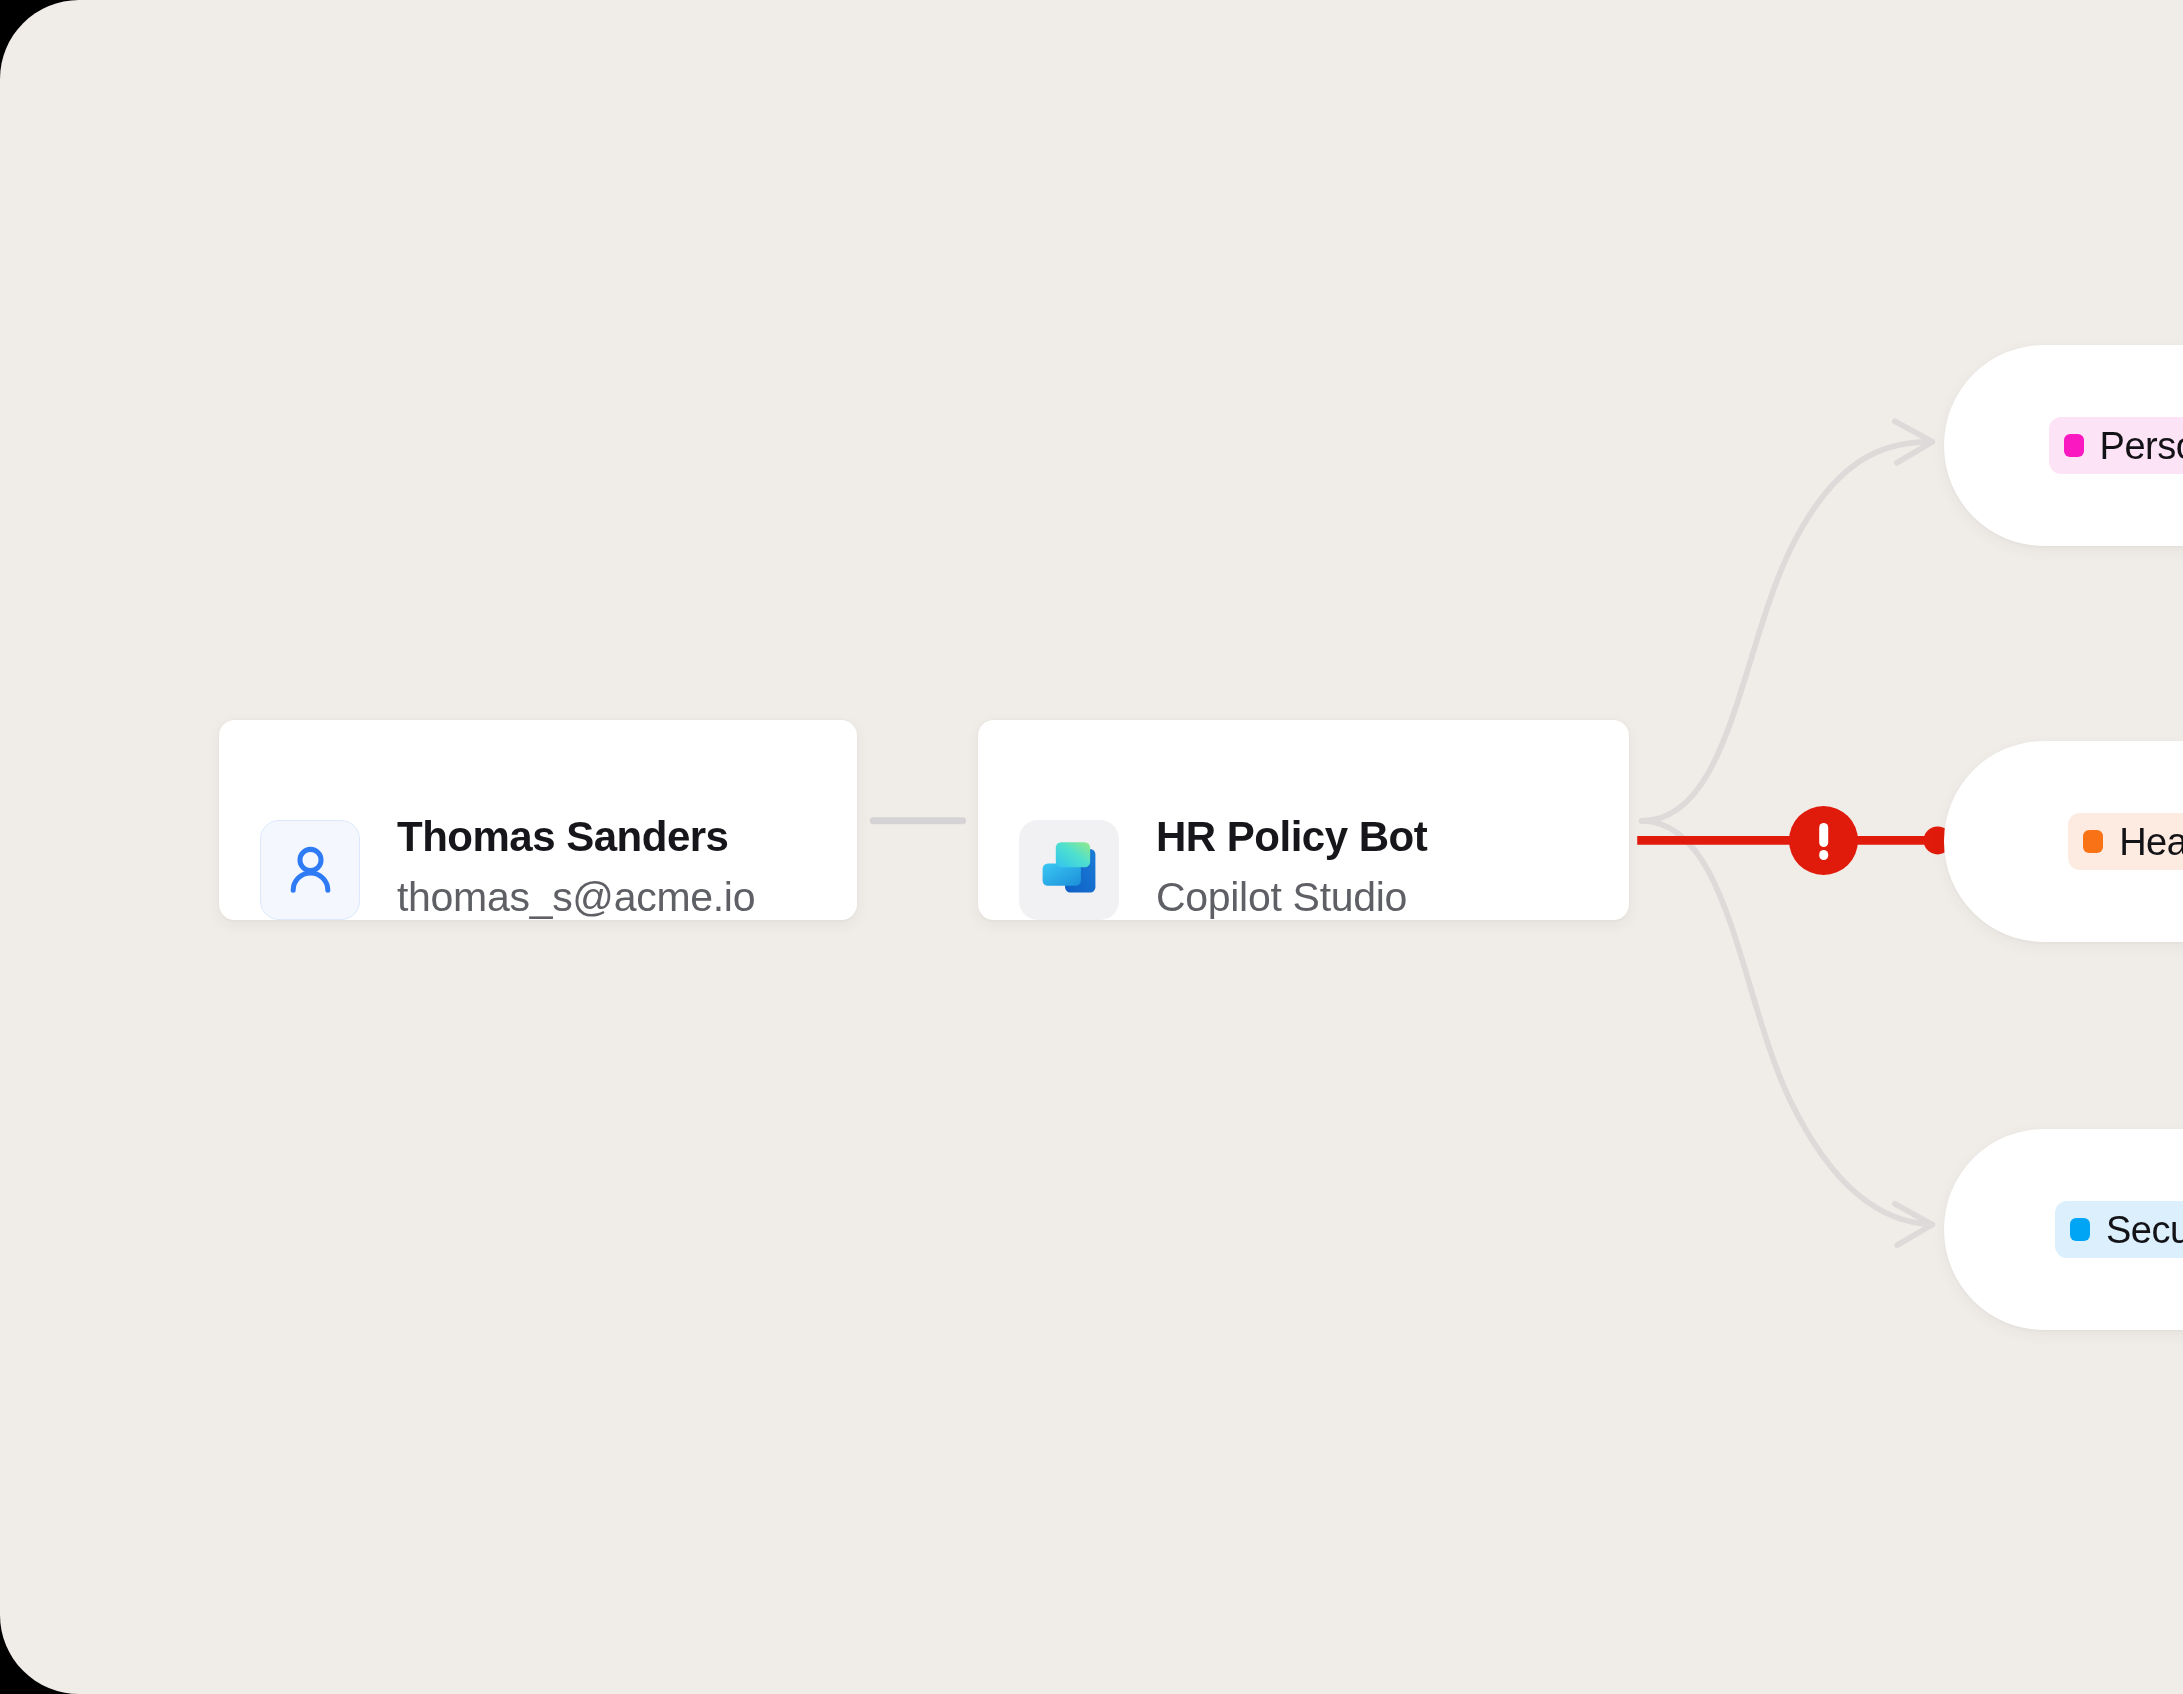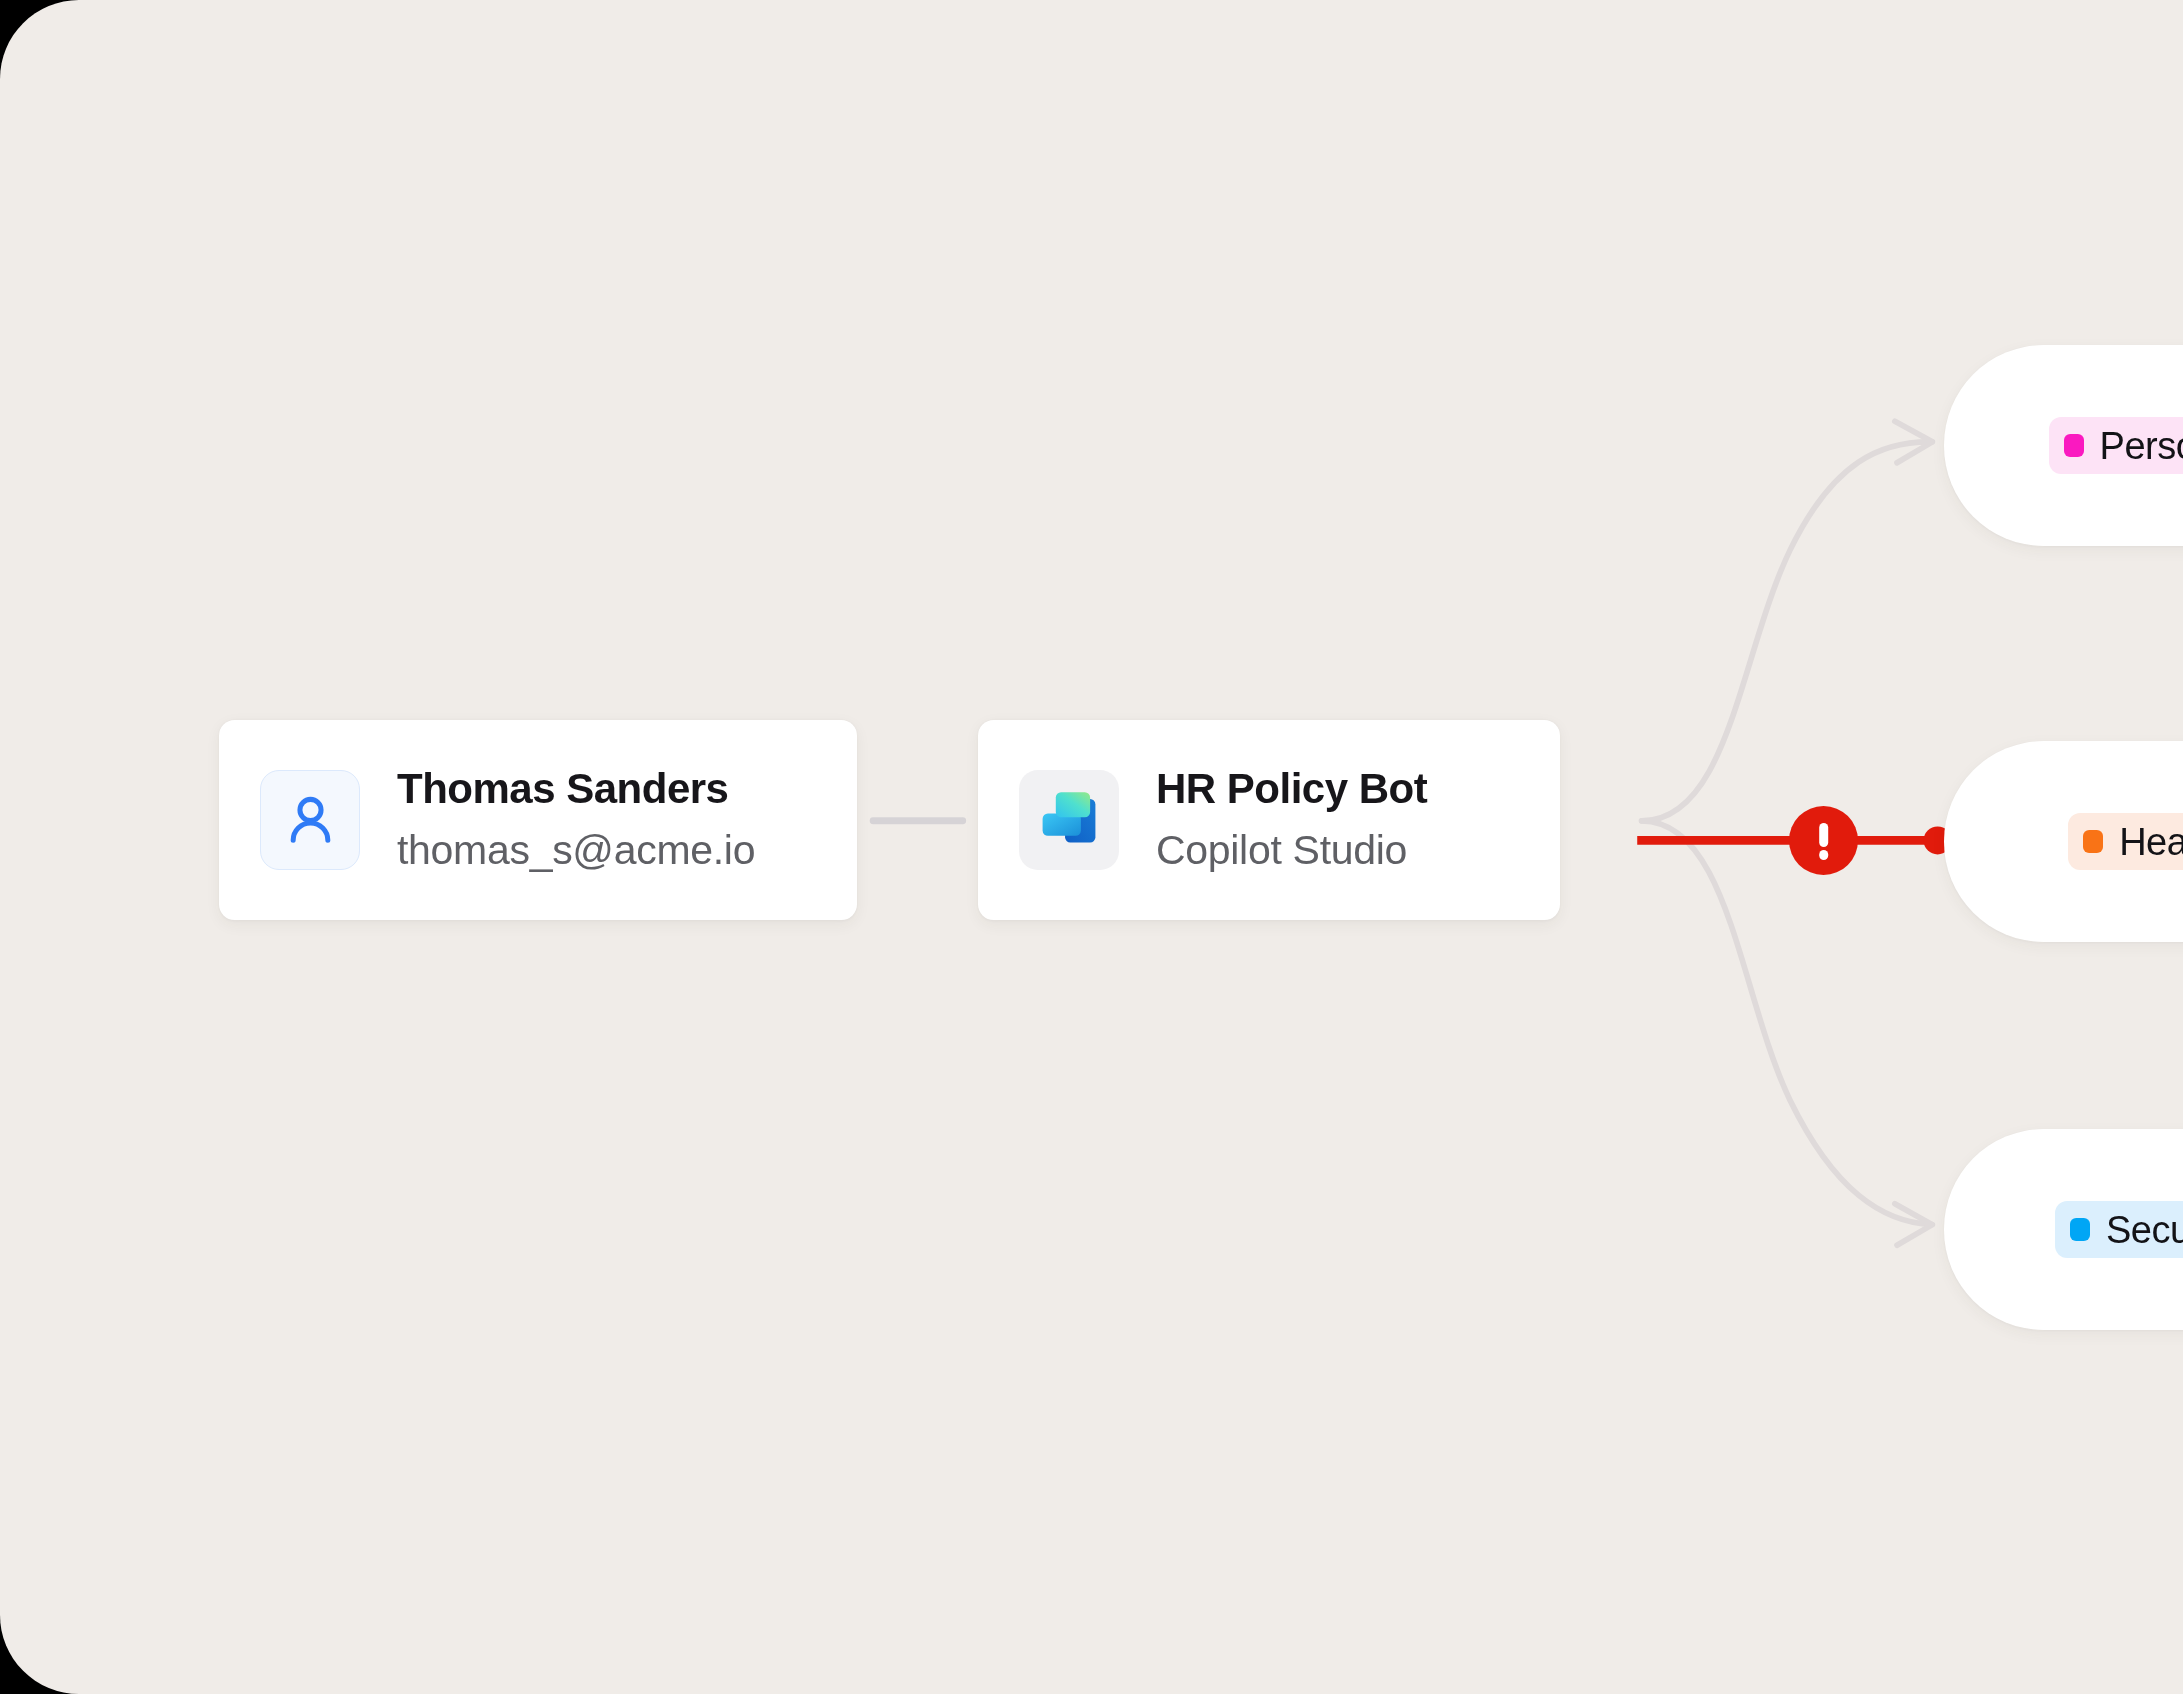--- a/index.html
+++ b/index.html
@@ -33,21 +33,21 @@
     height: 1694px;
     pointer-events: none;
   }
 
   
   .node {
     position: absolute;
     background: #FFFFFF;
     box-sizing: border-box;
     display: flex;
-    align-items: center;
+    align-items: flex-end;
   }
 
   
   #person-card {
     left: 219px;
     top: 720px;
     width: 638px;
     height: 200px;
     border-radius: 15.7px;
     box-shadow: 0 4.4px 15px rgba(60,50,45,0.055), 0 0.9px 2.6px rgba(60,50,45,0.04);
@@ -86,21 +86,21 @@
     letter-spacing: -0.3px;
     line-height: 1.1;
     margin-top: 15.7px;
     white-space: nowrap;
   }
 
   
   #bot-card {
     left: 978px;
     top: 720px;
-    width: 582px;
+    width: 651px;
     height: 200px;
     border-radius: 15.7px;
     box-shadow: 0 4.4px 15px rgba(60,50,45,0.055), 0 0.9px 2.6px rgba(60,50,45,0.04);
     padding: 0 0 0 41px;
   }
   .app-box {
     width: 100px;
     height: 100px;
     flex: 0 0 100px;
     border-radius: 19px;

